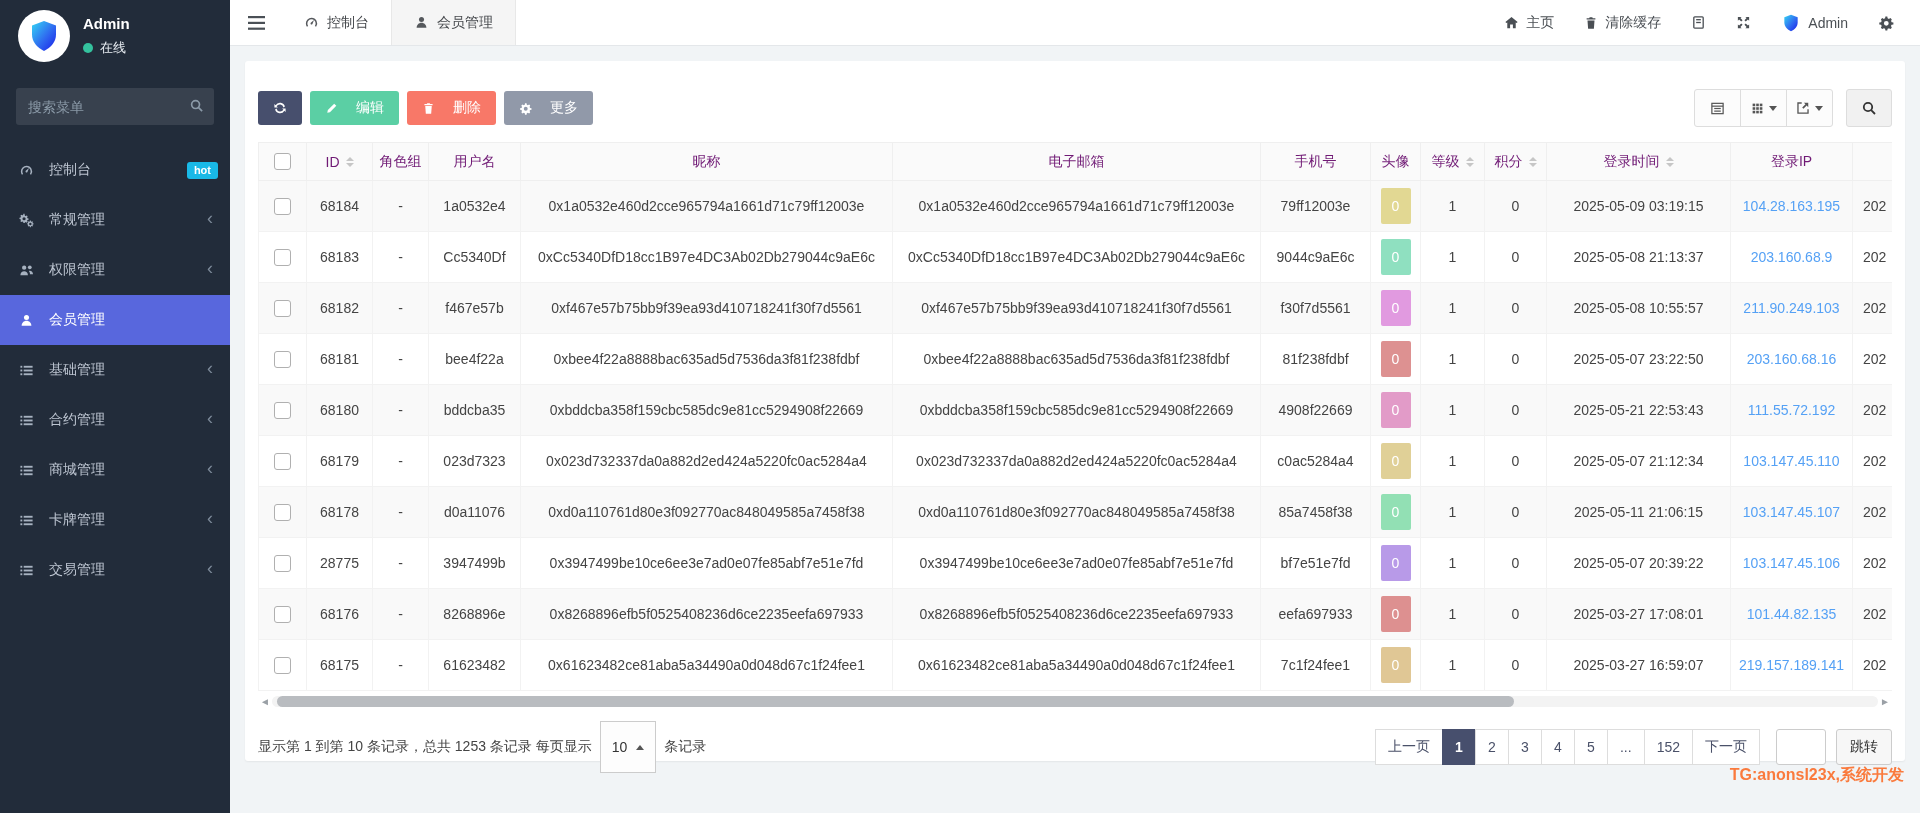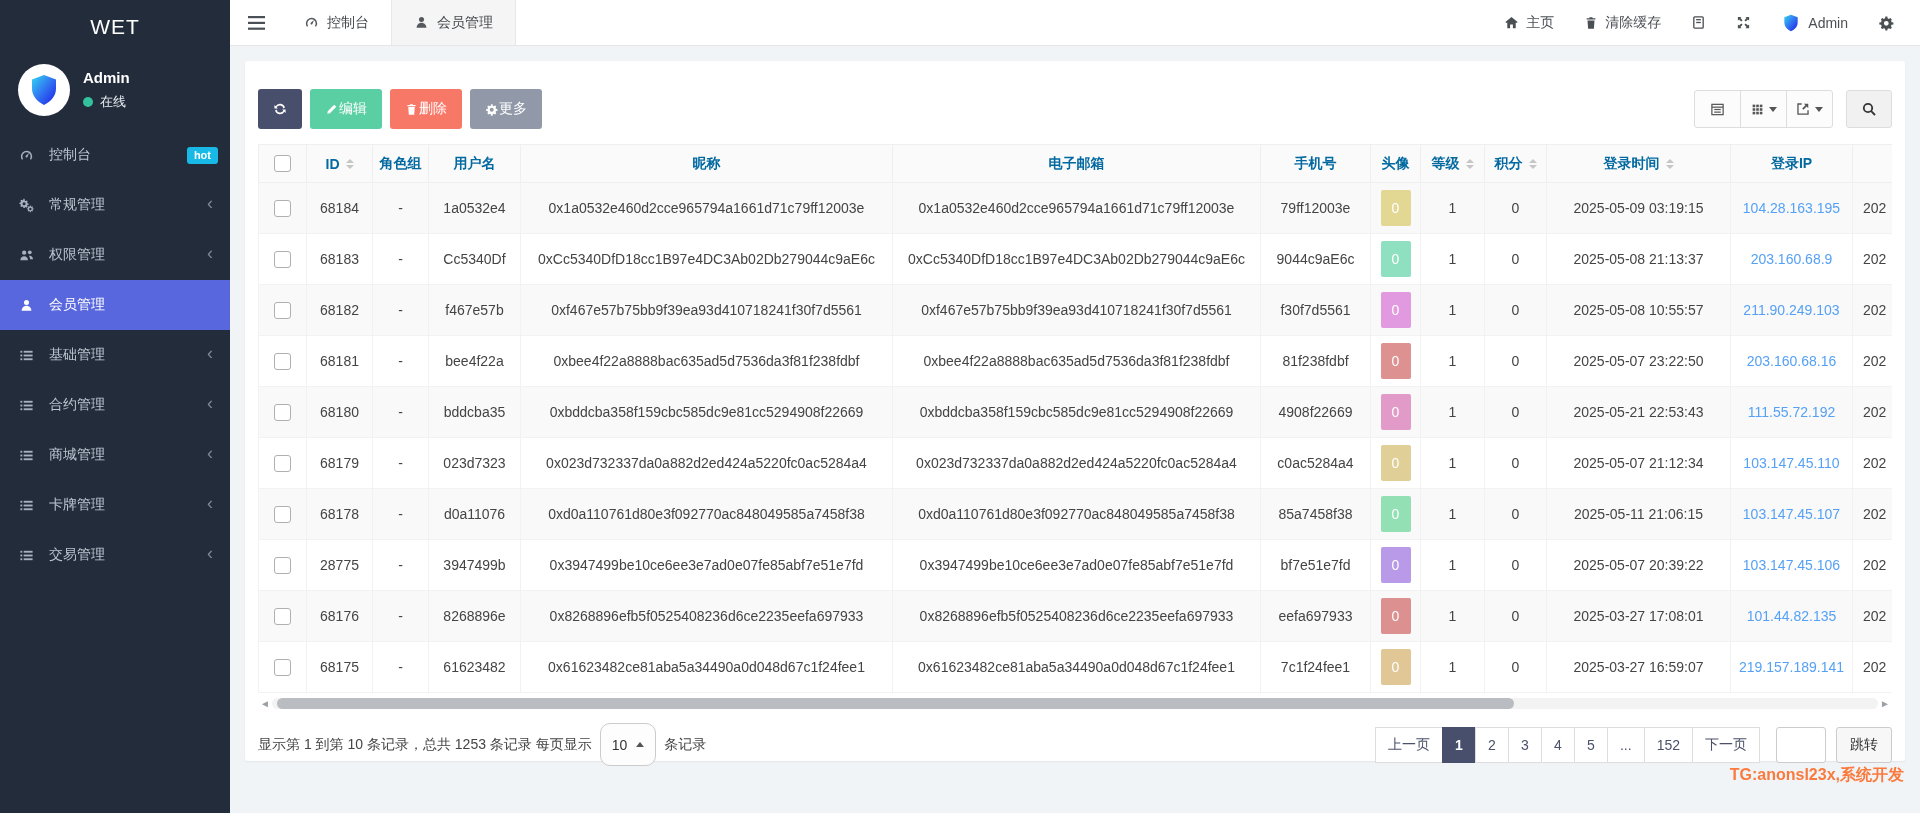--- a/index.html
+++ b/index.html
@@ -38,40 +38,40 @@
   .tab{display:flex;align-items:center;gap:8px;padding:0 22px;font-size:14px;color:#46494d;cursor:pointer}
   .tab .t-ico{color:#55585c;display:flex}
   .tab.active{background:#f5f5f5;border-left:1px solid #e8e8e8;border-right:1px solid #e8e8e8}
   .nav-right{margin-left:auto;display:flex;align-items:center;gap:30px;padding-right:26px;font-size:14px;color:#4a4f54}
   .nav-right a{display:flex;align-items:center;gap:7px;color:#4a4f54;text-decoration:none;cursor:pointer}
 
   
   .panel{position:absolute;left:245px;top:61px;width:1660px;height:700px;background:#fff;border-radius:3px;box-shadow:0 1px 2px rgba(0,0,0,.06);padding:28px 13px 14px}
   .toolbar{display:flex;justify-content:space-between;align-items:center}
   .tb-left{display:flex}
-  .btn{height:40px;border:none;border-radius:3px;color:#fff;font-size:14px;display:inline-flex;align-items:center;gap:1px;padding:0 15px;margin-right:8px;cursor:pointer;font-family:Liberation Sans, sans-serif}
+  .btn{height:34px;border:none;border-radius:3px;color:#fff;font-size:14px;display:inline-flex;align-items:center;gap:18px;padding:0 15px;margin-right:8px;cursor:pointer;font-family:Liberation Sans, sans-serif}
   .b-dark{background:var(--primary-dark);width:44px;justify-content:center;padding:0}
   .b-green{background:var(--success)}
   .b-red{background:var(--danger)}
   .b-gray{background:var(--secondary)}
   .tb-right{display:flex;align-items:center}
   .tsearch{width:196px;height:38px;border:1px solid #d8d8d8;border-radius:3px;padding:0 12px;font-size:14px;color:#555;outline:none}
   .tsearch::placeholder{color:#9aa0a6}
   .btn-group{display:flex;margin-left:13px}
   .btn-group button{height:38px;width:47px;background:#fcfcfc;border:1px solid #ddd;display:flex;align-items:center;justify-content:center;gap:5px;color:#555;margin-left:-1px;cursor:pointer}
   .btn-group button:first-child{border-radius:3px 0 0 3px;margin-left:0}
   .btn-group button:last-child{border-radius:0 3px 3px 0}
   .btn-search{margin-left:13px;width:46px;height:38px;background:#f1f1f1;border:1px solid #ddd;border-radius:3px;display:flex;align-items:center;justify-content:center;color:#333;cursor:pointer}
   .caret{width:0;height:0;border-left:4px solid transparent;border-right:4px solid transparent;border-top:5px solid #555;display:inline-block}
   .caret-up{width:0;height:0;border-left:4px solid transparent;border-right:4px solid transparent;border-bottom:5px solid #555;display:inline-block}
 
   
   .twrap{margin-top:15px;overflow:hidden;width:1634px}
   table{border-collapse:collapse;table-layout:fixed;width:1714px;font-size:14px;color:#444}
-  th{height:38px;background:#fafafa;border:1px solid #efefef;font-weight:bold;color:#0369a1;text-align:center;overflow:hidden;white-space:nowrap}
+  th{height:38px;background:#fafafa;border:1px solid #efefef;font-weight:normal;color:#701a75;text-align:center;overflow:hidden;white-space:nowrap}
   td{border:1px solid #f2f2f2;height:51px;text-align:center;overflow:hidden;white-space:nowrap;background:#fff}
   tbody tr:nth-child(odd) td{background:#f9f9f9}
   .th-inner{display:inline-flex;align-items:center;gap:6px;justify-content:center}
   .sorter{display:inline-flex;flex-direction:column;gap:2px}
   .sorter i{width:0;height:0;border-left:4px solid transparent;border-right:4px solid transparent;display:block}
   .sorter .up{border-bottom:4px solid #c6c6c6}
   .sorter .dn{border-top:4px solid #c6c6c6}
   .link{color:var(--link);text-decoration:none;cursor:pointer}
   .av{display:inline-flex;width:30px;height:36px;border-radius:2px;color:#fff;align-items:center;justify-content:center;font-size:14px;vertical-align:middle}
   .cb{display:inline-block;width:17px;height:17px;border:1px solid #b0b0b0;border-radius:3px;background:#fff;vertical-align:middle;cursor:pointer}
@@ -79,56 +79,64 @@
 
   
   .hscroll{margin-top:5px;width:1634px;display:flex;align-items:center}
   .hs-track{position:relative;flex:1;height:11px;background:#f3f3f3;border-radius:6px}
   .hs-thumb{position:absolute;left:5px;top:0;height:11px;width:77%;background:#b9bcc0;border-radius:6px;cursor:pointer}
   .hs-arrow{font-size:10px;color:#9aa0a6;line-height:1;padding:0 2px;cursor:pointer}
 
   
   .tfoot{display:flex;justify-content:space-between;align-items:center;margin-top:14px}
   .info{font-size:14px;color:#444;display:flex;align-items:center}
-  .psize{display:inline-flex;align-items:center;gap:9px;border:1px solid #ccc;border-radius:10px;background:#fdfdfd;height:43px;padding:0 11px;margin:0 8px;color:#333;cursor:pointer}
+  .psize{display:inline-flex;align-items:center;gap:9px;border:1px solid #ccc;border-radius:0;background:#fdfdfd;height:52px;padding:0 11px;margin:0 8px;color:#333;cursor:pointer}
   .pag{display:flex;align-items:center}
   .pages{display:flex;list-style:none}
   .pages li a{display:flex;min-width:34px;height:36px;padding:0 12px;align-items:center;justify-content:center;border:1px solid #ddd;margin-left:-1px;color:#4a5169;font-size:14px;background:#fff;text-decoration:none;cursor:pointer}
   .pages li:first-child a{margin-left:0}
   .pages li.active a{background:var(--primary-dark);color:#fff;border-color:var(--primary-dark);font-weight:bold}
   .jump-in{width:50px;height:36px;border:1px solid #ccc;border-radius:3px;margin-left:16px;outline:none;padding:0 6px;font-size:14px}
   .jump-btn{height:36px;padding:0 13px;border:1px solid #ccc;background:#f7f7f7;border-radius:3px;margin-left:10px;font-size:14px;color:#333;cursor:pointer;font-family:inherit}
 
   .mark{position:absolute;right:16px;top:765px;color:var(--mark);font-weight:bold;font-size:16px}
 </style>
 </head>
 <body>
 
 <aside class="sidebar">
-  <div class="logo">WET</div>
   <div class="user-panel">
     <span class="avatar-circle">
       <svg width="36" height="36" viewBox="0 0 24 24">
         <defs>
             <linearGradient id="sg" x1="0" y1="0" x2="1" y2="1">
           <stop offset="0" stop-color="#35d6f4"></stop>
               <stop offset="0.55" stop-color="#2f6bf0"></stop>
               <stop offset="1" stop-color="#1b1ee8"></stop>
         </linearGradient>
           </defs>
         <path fill="url(#sg)" d="M12 2l8 3v6c0 5-3.4 8.6-8 11-4.6-2.4-8-6-8-11V5l8-3z"></path>
       </svg>
     </span>
     <div>
       <div class="u-name">Admin</div>
       <div class="u-status">
         <i class="dot"></i>
         <span>在线</span>
       </div>
     </div>
+  </div>
+  <div class="side-search">
+    <input placeholder="搜索菜单" style="">
+    <span class="s-ico">
+      <svg width="15" height="15" viewBox="0 0 16 16" fill="none" stroke="currentColor" stroke-width="1.8">
+          <circle cx="7" cy="7" r="4.2"></circle>
+          <line x1="10.2" y1="10.2" x2="14" y2="14"></line>
+        </svg>
+    </span>
   </div>
   <nav id="side-menu">
       <div class="menu-item">
         <span class="mi-icon">
           <svg width="15" height="15" viewBox="0 0 16 16" fill="currentColor">
             <path d="M8 3a6 6 0 0 0-6 6c0 1.3.4 2.5 1.1 3.5l1.3-.9A4.4 4.4 0 0 1 3.6 9 4.4 4.4 0 0 1 8 4.6 4.4 4.4 0 0 1 12.4 9c0 .9-.3 1.8-.8 2.6l1.3.9A6 6 0 0 0 8 3z"></path>
             <path d="M7.2 9.8a1.1 1.1 0 0 0 1.9-.6l1.6-3.8-3.2 2.7c-.5.3-.7 1.1-.3 1.7z"></path>
           </svg>
         </span>
         <span class="lbl">控制台</span>

